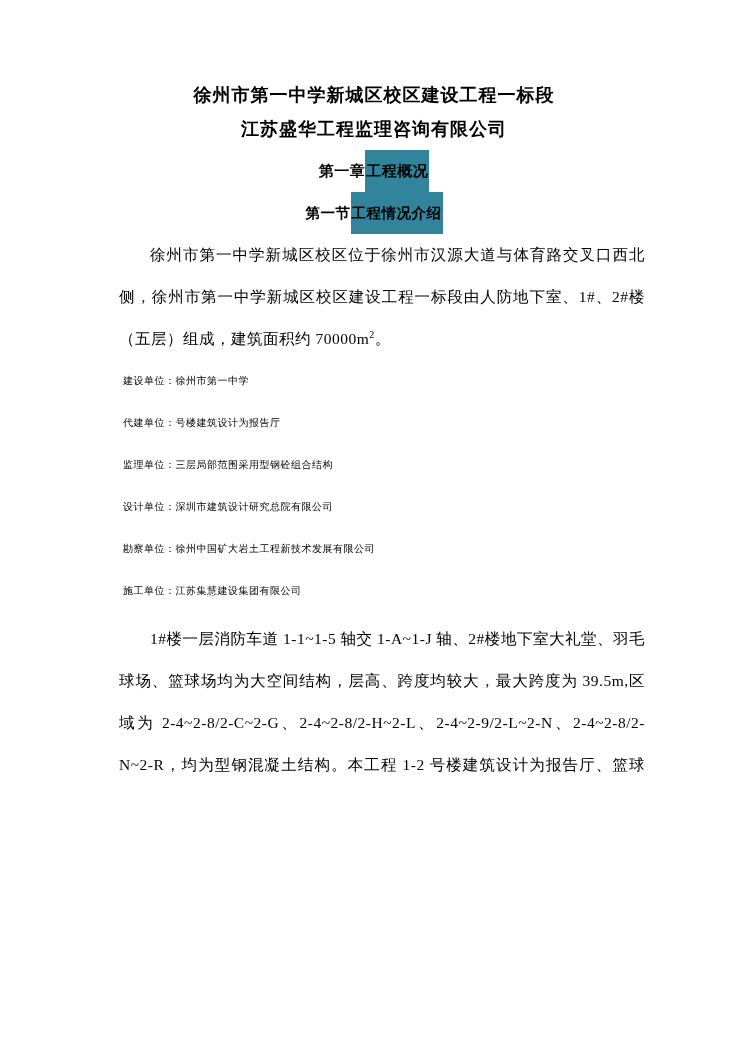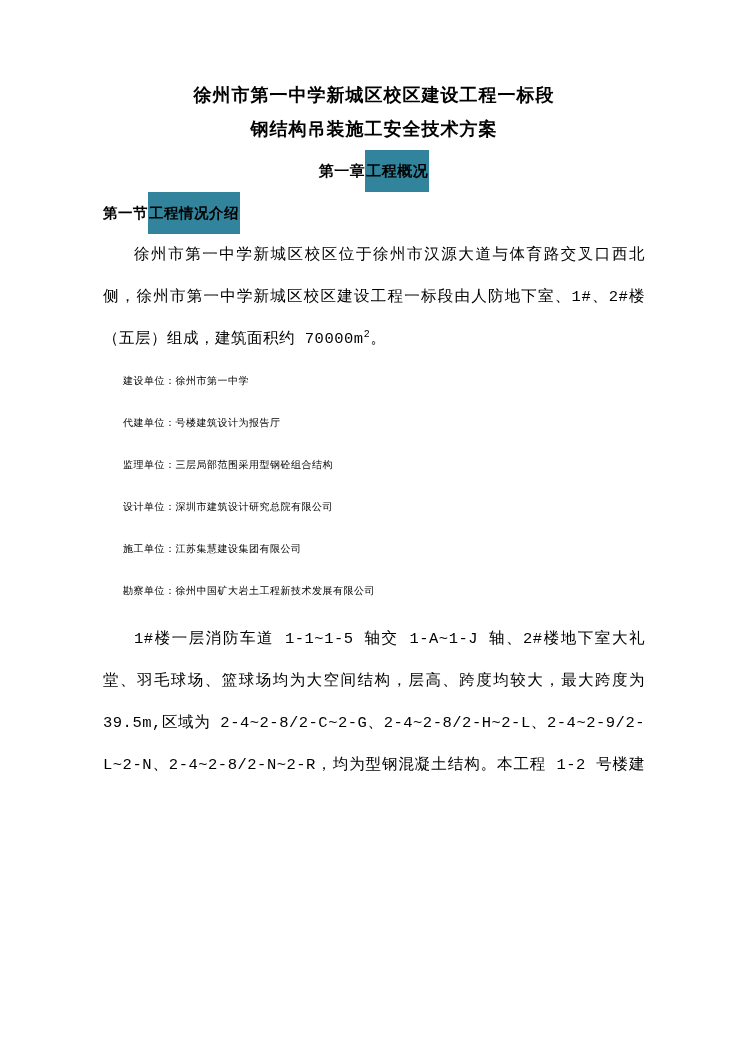--- a/index.html
+++ b/index.html
@@ -26,39 +26,38 @@
   .chapter-heading {
     margin-top: 10px;
     text-align: center;
     font-size: 15px;
     font-weight: bold;
     line-height: 30px;
     letter-spacing: 0.5px;
   }
   .section-heading {
     margin-top: 12px;
-    text-align: left;
+    text-align: center;
     font-size: 14.5px;
     font-weight: bold;
     line-height: 30px;
     letter-spacing: 0.5px;
   }
   .hl {
     background: #31849B;
     color: #000000;
     padding: 13px 1px;
   }
   .para {
-    margin: 6px 0 0 0;
+    margin: 6px 0 0 16px;
     font-size: 15.5px;
     line-height: 42px;
     text-align: justify;
     text-justify: inter-character;
     letter-spacing: 0.5px;
-    font-family: Liberation Mono, monospace;
   }
   .indent2 { text-indent: 2em; }
   .unit-line {
     font-size: 10px;
     line-height: 42px;
     padding-left: 2em;
     letter-spacing: 0.5px;
     white-space: nowrap;
   }
   .unit-cont {
@@ -69,30 +68,30 @@
     vertical-align: super;
     line-height: 0;
   }
 </style>
 </head>
 <body>
 
 <div class="page">
 
   <h1 class="doc-title">徐州市第一中学新城区校区建设工程一标段</h1>
-  <h1 class="doc-title">钢结构吊装施工安全技术方案</h1>
+  <h1 class="doc-title">江苏盛华工程监理咨询有限公司</h1>
 
   <div class="chapter-heading"><span>第一章</span><span class="hl">工程概况</span></div>
 
   <div class="section-heading"><span>第一节</span><span class="hl">工程情况介绍</span></div>
 
   <p class="para indent2"><span>徐州市第一中学新城区校区位于徐州市汉源大道与体育路交叉口西北侧，徐州市第一中学新城区校区建设工程一标段由人防地下室、1#、2#楼（五层）组成，建筑面积约 70000m</span><sup class="sq">2</sup><span>。</span></p>
 
   <div class="unit-line">建设单位：徐州市第一中学</div>
   <div class="unit-line">代建单位：号楼建筑设计为报告厅</div>
   <div class="unit-line">监理单位：三层局部范围采用型钢砼组合结构</div>
   <div class="unit-line">设计单位：深圳市建筑设计研究总院有限公司</div>
+  <div class="unit-line">勘察单位：徐州中国矿大岩土工程新技术发展有限公司</div>
   <div class="unit-line">施工单位：江苏集慧建设集团有限公司</div>
-  <div class="unit-line">勘察单位：徐州中国矿大岩土工程新技术发展有限公司</div>
 
   <p class="para indent2">1#楼一层消防车道 1-1~1-5 轴交 1-A~1-J 轴、2#楼地下室大礼堂、羽毛球场、篮球场均为大空间结构，层高、跨度均较大，最大跨度为 39.5m,区域为 2-4~2-8/2-C~2-G、2-4~2-8/2-H~2-L、2-4~2-9/2-L~2-N、2-4~2-8/2-N~2-R，均为型钢混凝土结构。本工程 1-2 号楼建筑设计为报告厅、篮球场、羽毛球场、消防通道等，为满足使用功能需要，结构设计在标高二层、三层局部范围采用型钢砼组合结构，其中最大吊装距离 57m，钢结构梁采用分二或三段吊装方式（每节钢梁临时支撑点位置见图 1.1-1），每节钢柱采用整体吊装，最大单个构件吊重为 10t。钢梁临时支撑点采用 Ø500*12 钢管，10.5m 上下封口钢板为 1000*1000*20，</p>
 
 </div>
 
 </body></html>

